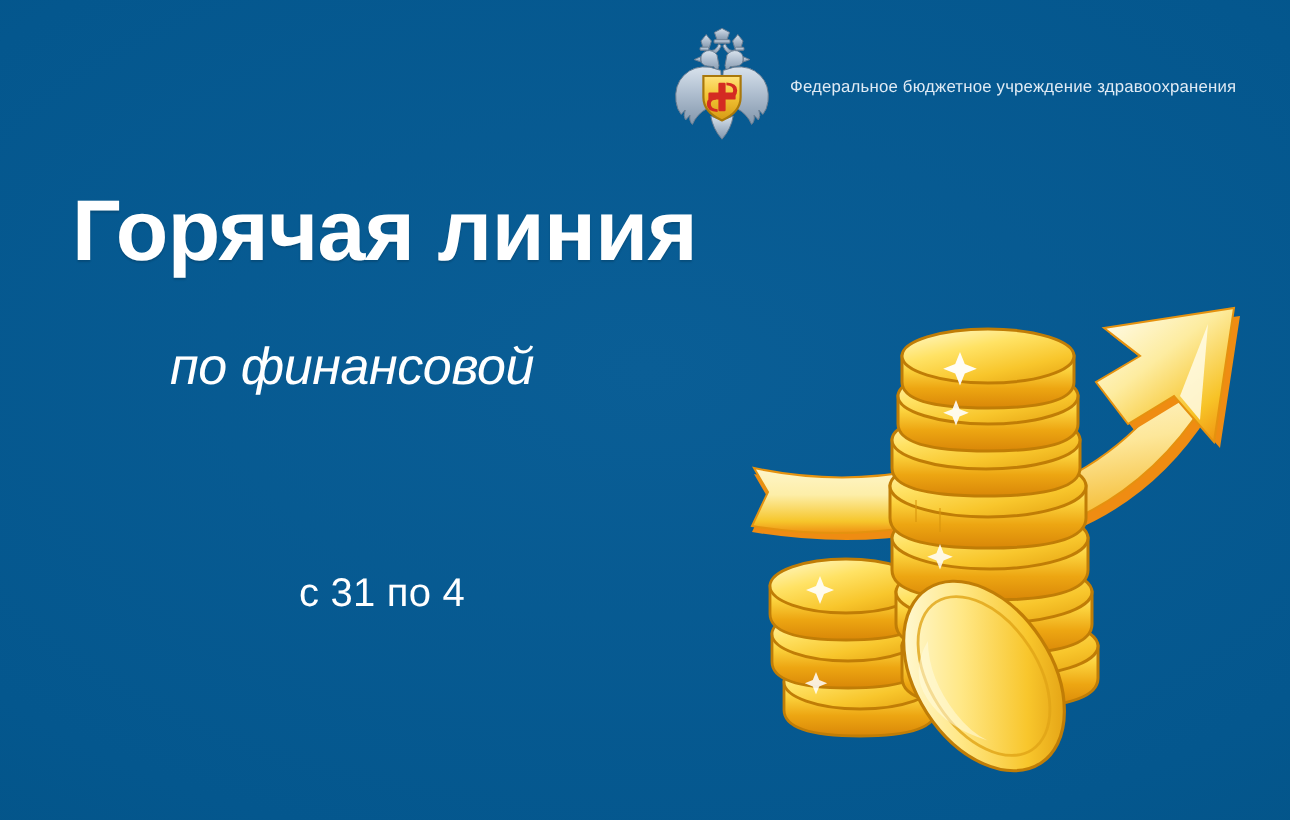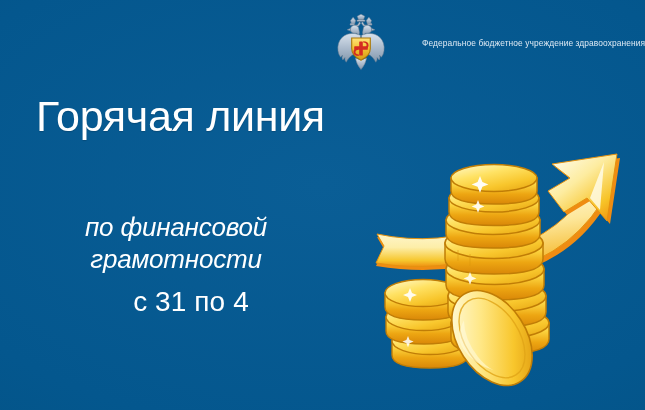--- a/index.html
+++ b/index.html
@@ -36,57 +36,55 @@
   #header-text {
     margin-left: 6px;
     color: #e6eef7;
     line-height: 1.45;
     letter-spacing: 0.1px;
   }
   .hdr-line {
     font-size: 8.2px;
     white-space: nowrap;
     color: #dfeaf4;
-    margin-left: 27px;
   }
   .hdr-line.l1 { font-size: 8.4px; }
   .hdr-line.l2 { font-size: 8.4px; }
 
   
   #title {
     position: absolute;
     left: 36px;
     top: 92px;
     font-size: 43px;
-    font-weight: normal;
+    font-weight: bold;
     color: #ffffff;
     letter-spacing: -0.3px;
     white-space: nowrap;
     text-shadow: 0 1px 1px rgba(0,0,0,0.16);
   }
   #subtitle {
     position: absolute;
     left: 40px;
     top: 168px;
     width: 272px;
     text-align: center;
     font-size: 26px;
     font-style: italic;
     color: #ffffff;
     line-height: 1.22;
     letter-spacing: -0.2px;
-    margin-top: 44px;
   }
   #dates {
     position: absolute;
     left: 60px;
     top: 284px;
     width: 262px;
     text-align: center;
-    font-size: 28px;
+    font-size: 20px;
     color: #ffffff;
     line-height: 1.30;
     letter-spacing: 0.1px;
   }
 
   
   #illustration {
     position: absolute;
     left: 352px;
     top: 138px;
@@ -153,21 +151,20 @@
 
     <div id="header-text">
       <div class="hdr-line l1">Федеральное бюджетное учреждение здравоохранения</div>
     </div>
   </div>
 
   <div id="title">Горячая линия</div>
 
   <div id="subtitle">
     <div>по финансовой</div>
-    <div>грамотности</div>
   </div>
 
   <div id="dates">
     <div>с 31 по 4</div>
   </div>
 
   <div id="illustration">
     <svg viewBox="0 0 292 258" width="292" height="258" aria-hidden="true">
       <defs>
         <linearGradient id="ribbonGrad" x1="0" y1="0" x2="0" y2="1">

